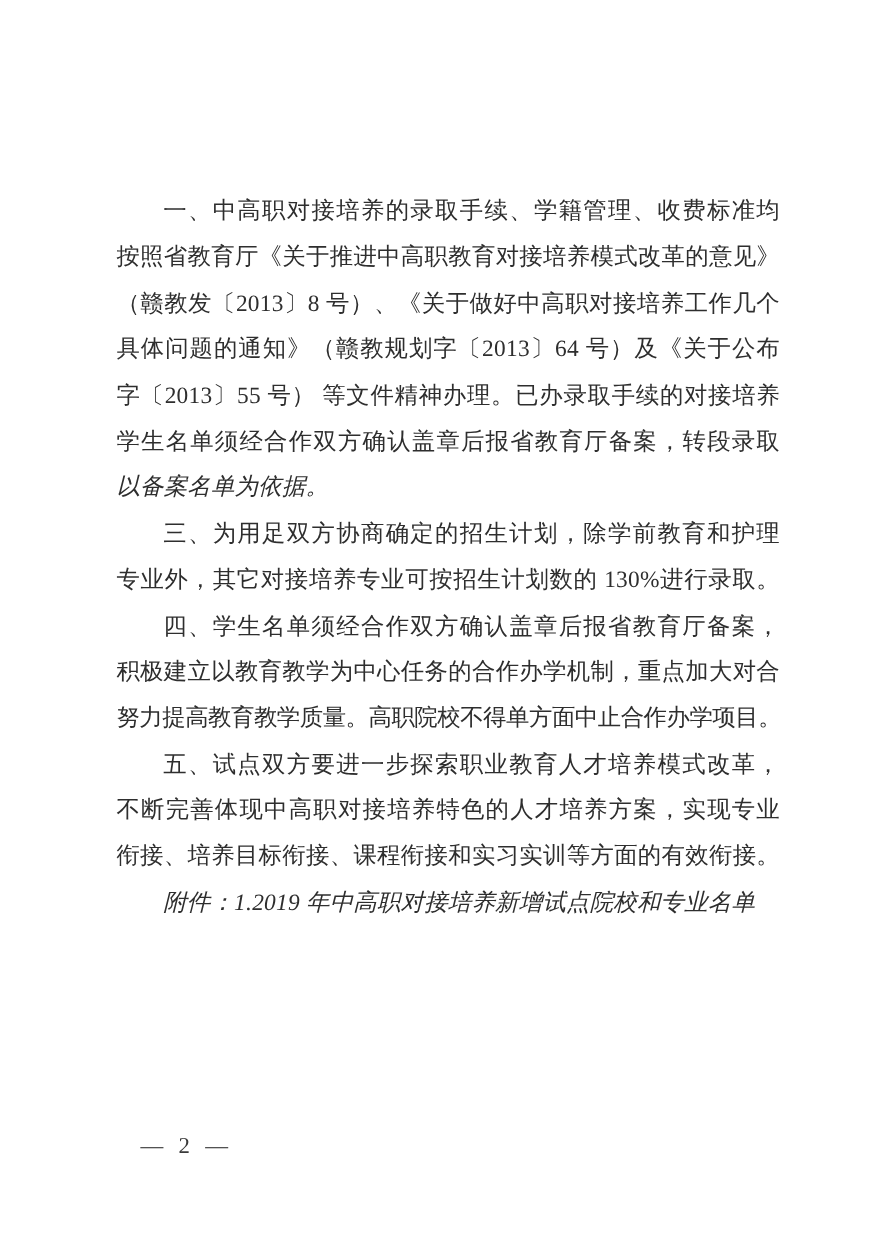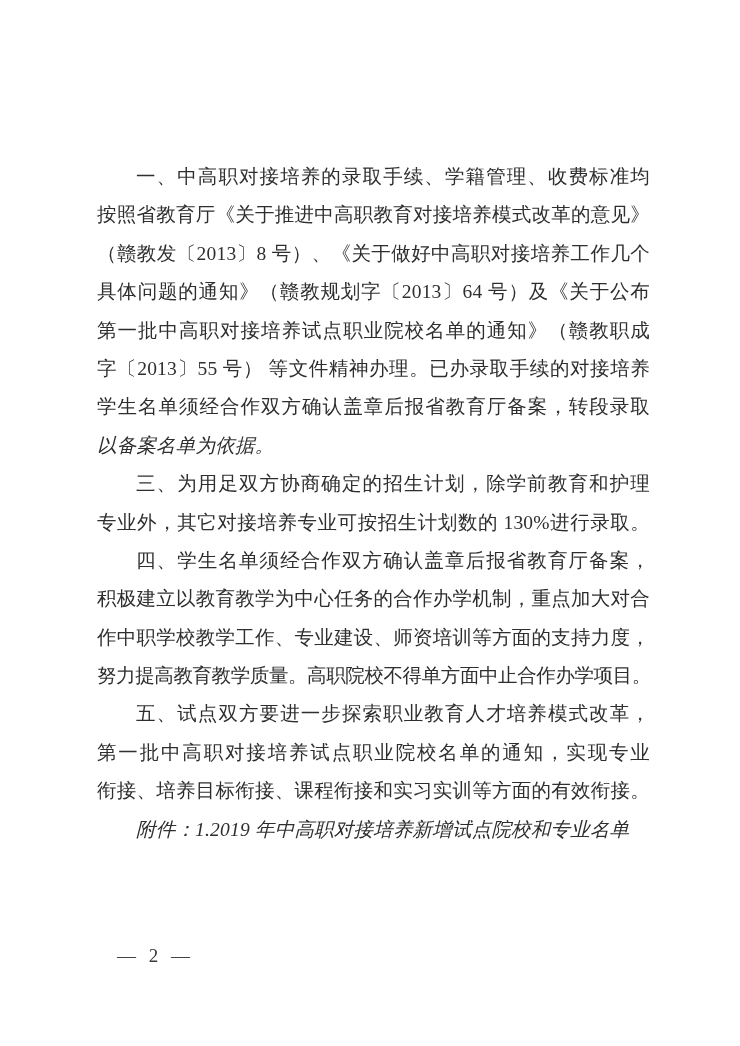--- a/index.html
+++ b/index.html
@@ -60,30 +60,28 @@
 </style>
 </head>
 <body>
 
 <div class="page">
   <div class="doc-body">
     <div class="line indent">一、中高职对接培养的录取手续、学籍管理、收费标准均</div>
     <div class="line">按照省教育厅《关于推进中高职教育对接培养模式改革的意见》</div>
     <div class="line">（赣教发〔2013〕8 号）、《关于做好中高职对接培养工作几个</div>
     <div class="line">具体问题的通知》（赣教规划字〔2013〕64 号）及《关于公布</div>
-    <div class="line">第一批中高职对接培养试点职业院校名单的通知》（赣教职成</div>
     <div class="line">字〔2013〕55 号） 等文件精神办理。已办录取手续的对接培养</div>
     <div class="line">学生名单须经合作双方确认盖章后报省教育厅备案，转段录取</div>
     <div class="line final">以备案名单为依据。</div>
     <div class="line indent">三、为用足双方协商确定的招生计划，除学前教育和护理</div>
     <div class="line">专业外，其它对接培养专业可按招生计划数的 130%进行录取。</div>
     <div class="line indent">四、学生名单须经合作双方确认盖章后报省教育厅备案，</div>
     <div class="line">积极建立以教育教学为中心任务的合作办学机制，重点加大对合</div>
-    <div class="line">作中职学校教学工作、专业建设、师资培训等方面的支持力度，</div>
     <div class="line long">努力提高教育教学质量。高职院校不得单方面中止合作办学项目。</div>
     <div class="line indent">五、试点双方要进一步探索职业教育人才培养模式改革，</div>
-    <div class="line">第一批中高职对接培养试点职业院校名单的通知，实现专业</div>
+    <div class="line">不断完善体现中高职对接培养特色的人才培养方案，实现专业</div>
     <div class="line">衔接、培养目标衔接、课程衔接和实习实训等方面的有效衔接。</div>
     <div class="line indent final">附件：1.2019 年中高职对接培养新增试点院校和专业名单</div>
   </div>
 
   <div class="page-footer">— 2 —</div>
 </div>
 
 </body></html>

